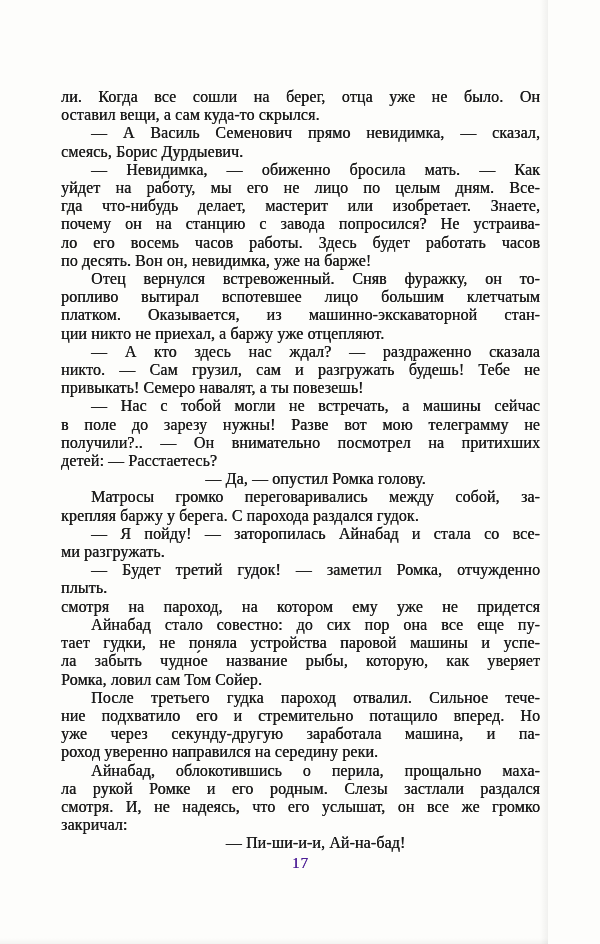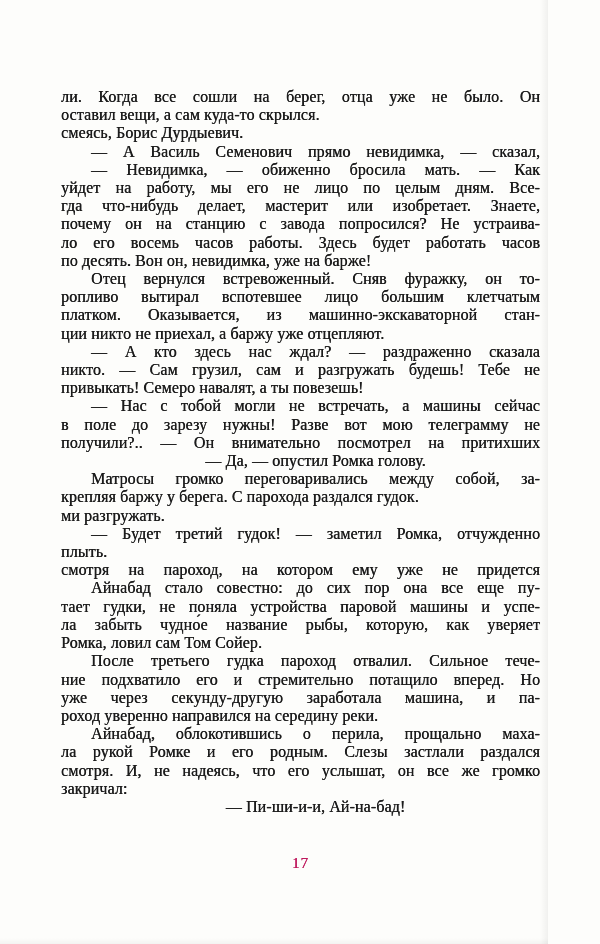--- a/index.html
+++ b/index.html
@@ -66,53 +66,55 @@
     text-shadow: 0.3px 0 0 currentColor;
   }
 </style>
 </head>
 <body style="background: rgb(253, 253, 251);">
 
 <div class="page" style="background: rgb(253, 253, 251);">
   <div class="text-block" id="text-block" style="color: rgb(28, 28, 28);">
       <div class="line just">ли. Когда все сошли на берег, отца уже не  было.  Он</div>
       <div class="line">оставил вещи, а сам куда-то скрылся.</div>
+      <div class="line indent just">— А Василь Семенович прямо невидимка, — сказал,</div>
       <div class="line">смеясь, Борис Дурдыевич.</div>
-      <div class="line indent just">— А Василь Семенович прямо невидимка, — сказал,</div>
       <div class="line indent just">— Невидимка, — обиженно  бросила  мать. — Как</div>
       <div class="line just">уйдет на работу, мы его не лицо по целым дням. Все-</div>
       <div class="line just">гда что-нибудь делает, мастерит или  изобретает.  Знаете,</div>
       <div class="line just">почему он на станцию с завода попросился? Не устраива-</div>
       <div class="line just">ло его восемь часов работы. Здесь будет работать часов</div>
       <div class="line">по десять. Вон он, невидимка, уже на барже!</div>
       <div class="line indent just">Отец вернулся встревоженный. Сняв фуражку, он то-</div>
       <div class="line just">ропливо вытирал вспотевшее лицо большим  клетчатым</div>
       <div class="line just">платком. Оказывается, из  машинно-экскаваторной  стан-</div>
       <div class="line">ции никто не приехал, а баржу уже отцепляют.</div>
       <div class="line indent just">— А кто здесь нас  ждал? — раздраженно  сказала</div>
       <div class="line just">никто. — Сам грузил, сам и разгружать будешь!  Тебе не</div>
       <div class="line">привыкать! Семеро навалят, а ты повезешь!</div>
       <div class="line indent just">— Нас с тобой могли не встречать, а машины сейчас</div>
       <div class="line just">в поле до зарезу нужны! Разве вот мою телеграмму не</div>
       <div class="line just">получили?.. — Он внимательно  посмотрел  на  притихших</div>
+      <div class="line">детей: — Расстаетесь?</div>
       <div class="line indent">— Да, — опустил Ромка голову.</div>
       <div class="line indent just">Матросы громко переговаривались между  собой,  за-</div>
       <div class="line">крепляя баржу у берега. С парохода раздался гудок.</div>
+      <div class="line indent just">— Я пойду! — заторопилась Айнабад и стала со все-</div>
       <div class="line">ми разгружать.</div>
       <div class="line indent just">— Будет третий гудок! — заметил Ромка, отчужденно</div>
       <div class="line">плыть.</div>
       <div class="line just">смотря на пароход, на котором  ему  уже  не  придется</div>
       <div class="line indent just">Айнабад стало совестно: до сих пор она все еще пу-</div>
       <div class="line just">тает гудки, не поняла устройства паровой машины и успе-</div>
       <div class="line just">ла забыть чудно́е название рыбы,  которую,  как  уверяет</div>
       <div class="line">Ромка, ловил сам Том Сойер.</div>
       <div class="line indent just">После третьего гудка пароход отвалил. Сильное тече-</div>
       <div class="line just">ние подхватило его и стремительно потащило вперед. Но</div>
       <div class="line just">уже  через  секунду-другую  заработала  машина,  и  па-</div>
       <div class="line">роход уверенно направился на середину реки.</div>
       <div class="line indent just">Айнабад, облокотившись о перила,  прощально  маха-</div>
       <div class="line just">ла рукой Ромке и его родным. Слезы застлали раздался</div>
       <div class="line just">смотря. И, не надеясь, что его услышат, он все же громко</div>
       <div class="line">закричал:</div>
       <div class="line indent">— Пи-ши-и-и, Ай-на-бад!</div>
     </div>
-  <div class="page-number" style="color: #be185d;">17</div>
+  <div class="page-number" style="color: #4c1d95;">17</div>
 </div>
 
 </body></html>

